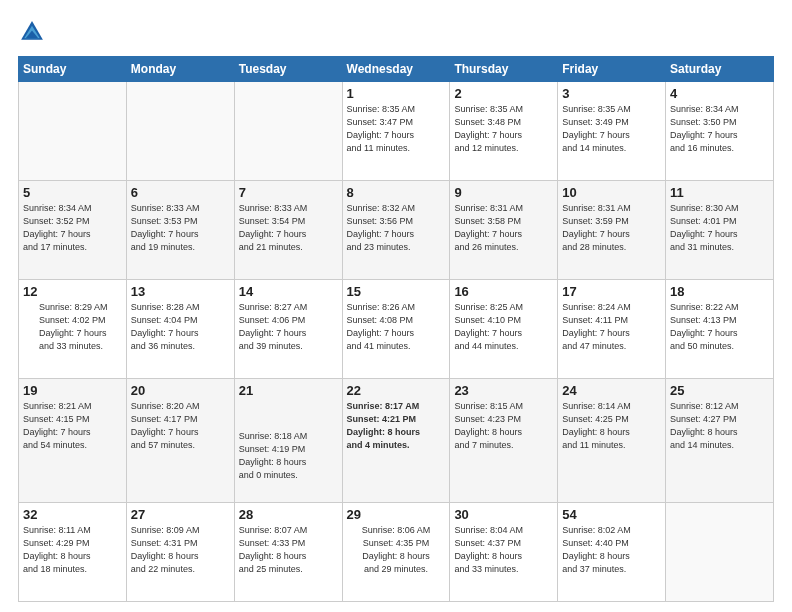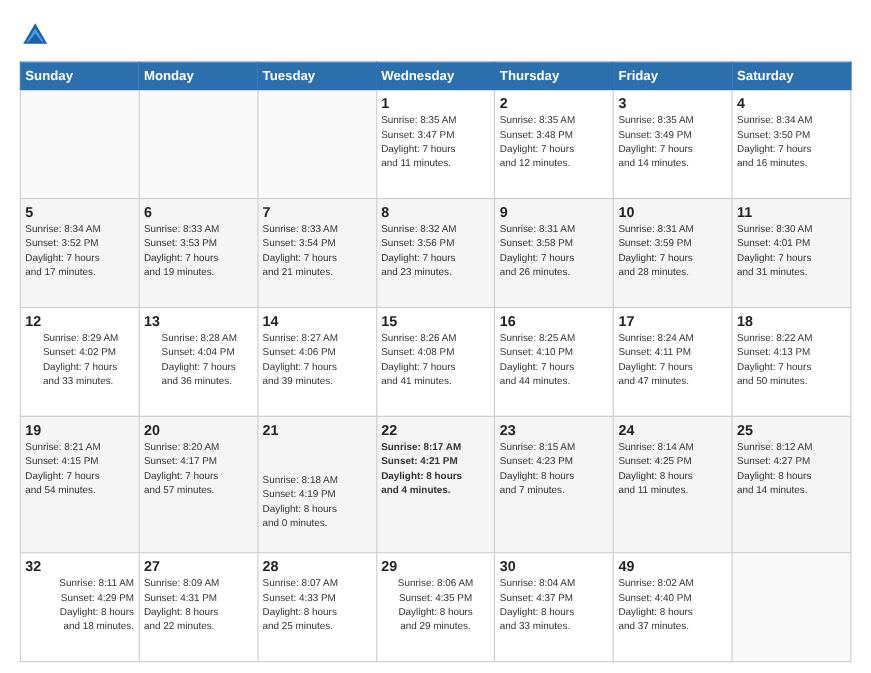--- a/index.html
+++ b/index.html
@@ -222,21 +222,21 @@
         <tr class="week-row">
           <td>
             <span class="day-num">12</span>
             <div class="day-info" style="white-space: pre-line; margin-left: 16px;">Sunrise: 8:29 AM
 Sunset: 4:02 PM
 Daylight: 7 hours
 and 33 minutes.</div>
           </td>
           <td>
             <span class="day-num">13</span>
-            <div class="day-info" style="white-space: pre-line; margin-left: 16px;">Sunrise: 8:28 AM
+            <div class="day-info" style="white-space: pre-line;">Sunrise: 8:28 AM
 Sunset: 4:04 PM
 Daylight: 7 hours
 and 36 minutes.</div>
           </td>
           <td>
             <span class="day-num">14</span>
             <div class="day-info" style="white-space: pre-line;">Sunrise: 8:27 AM
 Sunset: 4:06 PM
 Daylight: 7 hours
 and 39 minutes.</div>
@@ -317,21 +317,21 @@
             <span class="day-num">25</span>
             <div class="day-info" style="white-space: pre-line;">Sunrise: 8:12 AM
 Sunset: 4:27 PM
 Daylight: 8 hours
 and 14 minutes.</div>
           </td>
         </tr>
         <tr class="week-row">
           <td>
             <span class="day-num">32</span>
-            <div class="day-info" style="white-space: pre-line; text-align: right;">Sunrise: 8:11 AM
+            <div class="day-info" style="white-space: pre-line;">Sunrise: 8:11 AM
 Sunset: 4:29 PM
 Daylight: 8 hours
 and 18 minutes.</div>
           </td>
           <td>
             <span class="day-num">27</span>
             <div class="day-info" style="white-space: pre-line;">Sunrise: 8:09 AM
 Sunset: 4:31 PM
 Daylight: 8 hours
 and 22 minutes.</div>
@@ -351,21 +351,21 @@
 and 29 minutes.</div>
           </td>
           <td>
             <span class="day-num">30</span>
             <div class="day-info" style="white-space: pre-line;">Sunrise: 8:04 AM
 Sunset: 4:37 PM
 Daylight: 8 hours
 and 33 minutes.</div>
           </td>
           <td>
-            <span class="day-num">49</span>
+            <span class="day-num">54</span>
             <div class="day-info" style="white-space: pre-line;">Sunrise: 8:02 AM
 Sunset: 4:40 PM
 Daylight: 8 hours
 and 37 minutes.</div>
           </td>
           <td class="empty"></td>
         </tr>
       </tbody>
   </table>
 </div>

